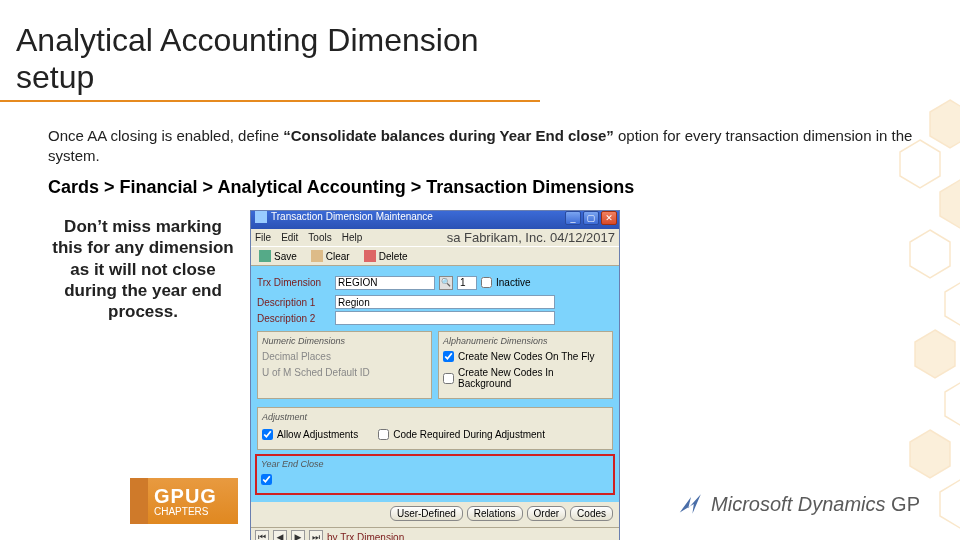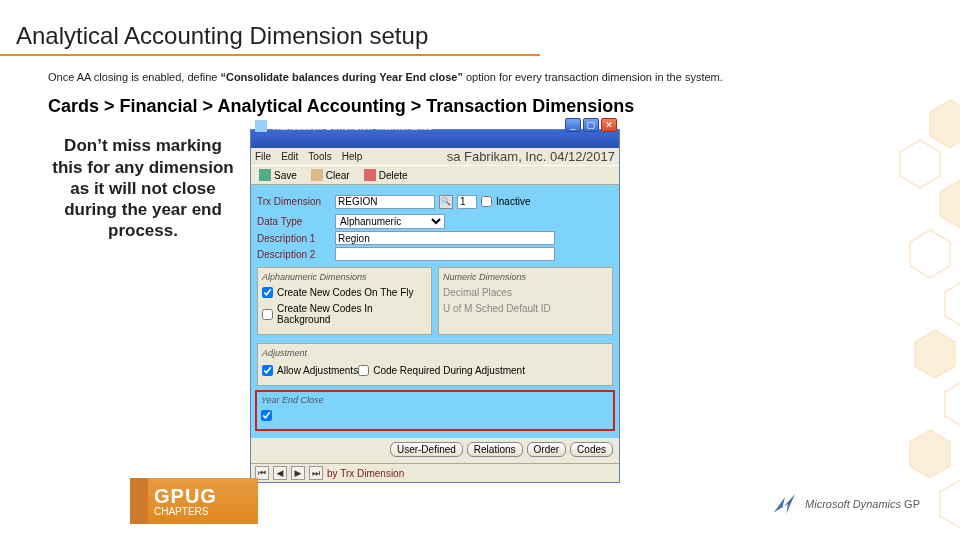--- a/index.html
+++ b/index.html
@@ -14,31 +14,31 @@
   .bg-hex {
     position: absolute;
     right: -30px;
     top: 80px;
     width: 200px;
     height: 460px;
     opacity: 0.25;
     pointer-events: none;
   }
   .slide-title {
-    font-size: 24px;
+    font-size: 32px;
     font-weight: 400;
     color: #222;
     padding: 22px 0 4px 16px;
     border-bottom: 2px solid #e68a1f;
     width: 540px;
   }
   .body-text {
-    font-size: 11px;
+    font-size: 15px;
     color: #222;
-    margin: 14px 0 0 48px;
+    margin: 24px 0 0 48px;
     max-width: 870px;
     line-height: 1.3;
   }
   .body-text .bold { font-weight: 700; }
   .nav-path {
     font-size: 18px;
     font-weight: 700;
     margin: 12px 0 0 48px;
   }
   .nav-path .first-letter {
@@ -64,21 +64,21 @@
     width: 370px;
     border: 1px solid #6a7fb0;
     font-size: 10px;
     background: #ece9d8;
   }
   .titlebar {
     height: 18px;
     background: linear-gradient(#3b6ad6, #2a52b5);
     color: #fff;
     display: flex;
-    align-items: flex-end;
+    align-items: flex-start;
     padding: 0 2px 16px 4px;
     font-size: 10px;
   }
   .titlebar .ticon { width: 12px; height: 12px; background: #9cf; margin-right: 4px; display:inline-block;}
   .titlebar .spacer { flex: 1; }
   .tbtn {
     width: 16px; height: 14px;
     background: linear-gradient(#7aa4f0,#3b6ad6);
     border: 1px solid #294a9e;
     margin-left: 2px;
@@ -150,21 +150,21 @@
     font-size: 10px;
     color: #7a1a1a;
   }
   .pager .arrow { width:14px;height:14px;border:1px solid #999;background:#f4f2e8;display:flex;align-items:center;justify-content:center;font-size:9px;color:#333;}
 
   
   .gpug {
     position: absolute;
     left: 130px;
     bottom: 16px;
-    width: 128px;
+    width: 108px;
     height: 46px;
     display:flex;
   }
   .gpug .tab {
     width: 18px; background: #cf7a2a;
   }
   .gpug .body {
     flex:1;
     background: linear-gradient(#e89a40,#e08820);
     color:#fff; font-size:10px;
@@ -173,21 +173,21 @@
   }
   .gpug .big { font-size:20px; font-weight:700; letter-spacing:1px; line-height:1;}
   .ms-logo {
     position: absolute;
     right: 40px;
     bottom: 22px;
     display:flex; align-items:center; gap:6px;
     color:#5a5a5a;
   }
   .ms-logo svg { width: 28px; height: 28px; }
-  .ms-logo .txt { font-size: 11px; }
+  .ms-logo .txt { font-size: 20px; }
   .ms-logo .italic { font-style: italic; }
 </style>
 </head>
 <body>
 
 <div class="bg-hex">
   <svg viewBox="0 0 200 460">
     <g fill="none" stroke="#e8a030" stroke-width="1.5">
       <polygon points="160,20 180,32 180,56 160,68 140,56 140,32" fill="#f3c070"></polygon>
       <polygon points="130,60 150,72 150,96 130,108 110,96 110,72"></polygon>
@@ -250,58 +250,54 @@
         <label>Trx Dimension</label>
         <input type="text" style="width: 100px;" value="REGION">
         <span class="lookup">🔍</span>
         <input type="text" style="width: 20px;" value="1">
         <span class="cb-row">
             <input type="checkbox" style="">
             <span>Inactive</span>
           </span>
       </div>
       <div class="field-row">
-        <label>Data Type</label>
-        <select style="width:110px"><option>Alphanumeric</option></select>
-      </div>
-      <div class="field-row">
         <label>Description 1</label>
         <input type="text" style="width: 220px;" value="Region">
       </div>
       <div class="field-row">
         <label>Description 2</label>
         <input type="text" style="width: 220px;">
       </div>
 
       <div class="two-col">
+        <div class="col groupbox">
+          <div class="groupbox-title">Numeric Dimensions</div>
+          <div class="cb-row" style="color:#888">
+              <span>Decimal Places</span>
+            </div>
+          <div class="cb-row" style="color:#888">
+              <span>U of M Sched Default ID</span>
+            </div>
+        </div>
         <div class="col groupbox">
           <div class="groupbox-title">Alphanumeric Dimensions</div>
           <div class="cb-row">
               <input type="checkbox" checked="" style="">
               <span>Create New Codes On The Fly</span>
             </div>
           <div class="cb-row">
               <input type="checkbox" style="">
               <span>Create New Codes In Background</span>
             </div>
         </div>
-        <div class="col groupbox">
-          <div class="groupbox-title">Numeric Dimensions</div>
-          <div class="cb-row" style="color:#888">
-              <span>Decimal Places</span>
-            </div>
-          <div class="cb-row" style="color:#888">
-              <span>U of M Sched Default ID</span>
-            </div>
-        </div>
       </div>
 
       <div class="groupbox">
         <div class="groupbox-title">Adjustment</div>
-        <div style="display:flex; ">
+        <div style="display:flex; gap:20px;">
           <div class="cb-row">
               <input type="checkbox" checked="" style="">
               <span>Allow Adjustments</span>
             </div>
           <div class="cb-row">
               <input type="checkbox" style="">
               <span>Code Required During Adjustment</span>
             </div>
         </div>
       </div>

